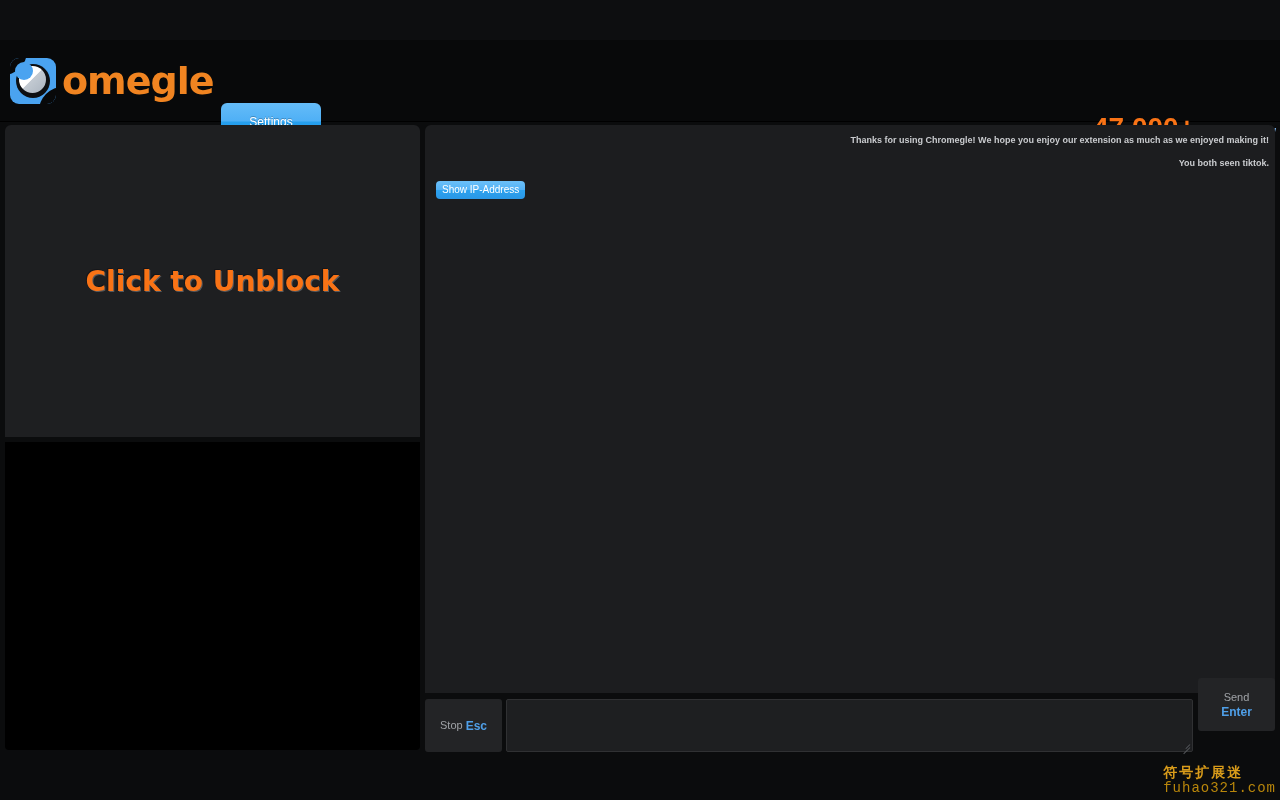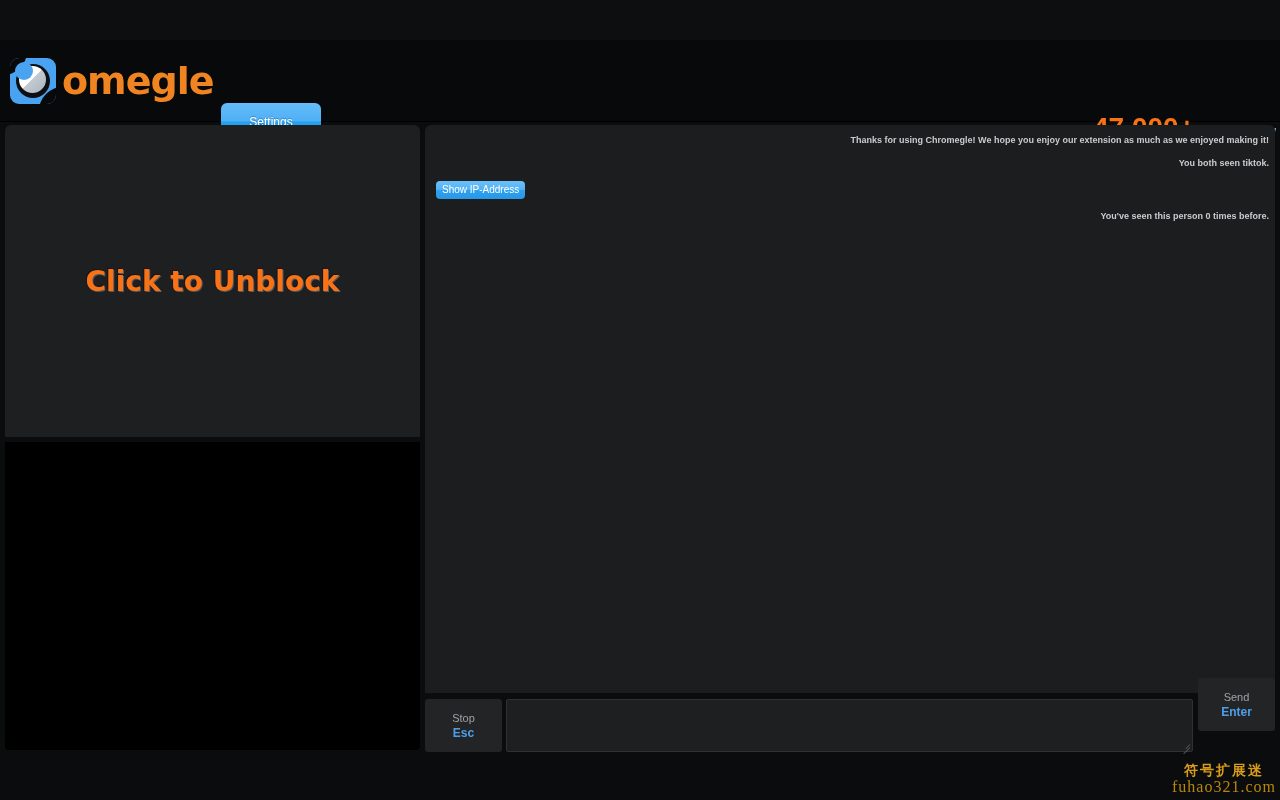--- a/index.html
+++ b/index.html
@@ -194,21 +194,21 @@
 
   
   .stop-btn {
     position: absolute;
     left: 425px; top: 699px;
     width: 77px; height: 53px;
     background: #232426;
     border: none;
     border-radius: 3px;
     display: flex;
-    flex-direction: column;
+    flex-direction: row;
     align-items: center;
     justify-content: center;
     gap: 3px;
     cursor: pointer;
     font-family: "Liberation Sans", sans-serif;
   }
   .send-btn {
     position: absolute;
     left: 1198px; top: 678px;
     width: 77px; height: 53px;
@@ -263,36 +263,35 @@
     transform: rotate(-45deg);
     transform-origin: right center;
   }
   .resize-grip span:nth-child(1) { top: 8px; width: 9px; }
   .resize-grip span:nth-child(2) { top: 5px; width: 6px; }
 
   
   .watermark {
     position: absolute;
     right: 4px; bottom: 4px;
-    text-align: center;
     line-height: 1.15;
     pointer-events: none;
   }
   .watermark .wm-cn {
     font-size: 14px;
     font-weight: bold;
     color: #d89b1a;
     letter-spacing: 2px;
     font-family: "DejaVu Sans", sans-serif;
   }
   .watermark .wm-url {
-    font-size: 16px;
+    font-size: 14px;
     color: #b8860b;
     letter-spacing: 1px;
-    font-family: Liberation Serif, serif;
+    font-family: Liberation Mono, monospace;
   }
 </style>
 </head>
 <body>
 
 <div id="root">
 
   <div class="top-strip"></div>
 
   <div class="header">
@@ -316,21 +315,20 @@
   <div class="video-top">
     <div class="unblock-text">Click to Unblock</div>
   </div>
 
   <div class="video-bottom"></div>
 
   <div class="chat-log">
     <div class="log-line">Thanks for using Chromegle! We hope you enjoy our extension as much as we enjoyed making it!</div>
     <div class="log-line">You both seen tiktok.</div>
     <button class="ip-btn">Show IP-Address</button>
-    <div class="log-line">You've seen this person 0 times before.</div>
   </div>
 
   <button class="stop-btn">
     <span class="key-label">Stop</span>
     <span class="key-hint">Esc</span>
   </button>
 
   <textarea class="msg-input" placeholder="" style=""></textarea>
   <div class="resize-grip">
       <span></span>

